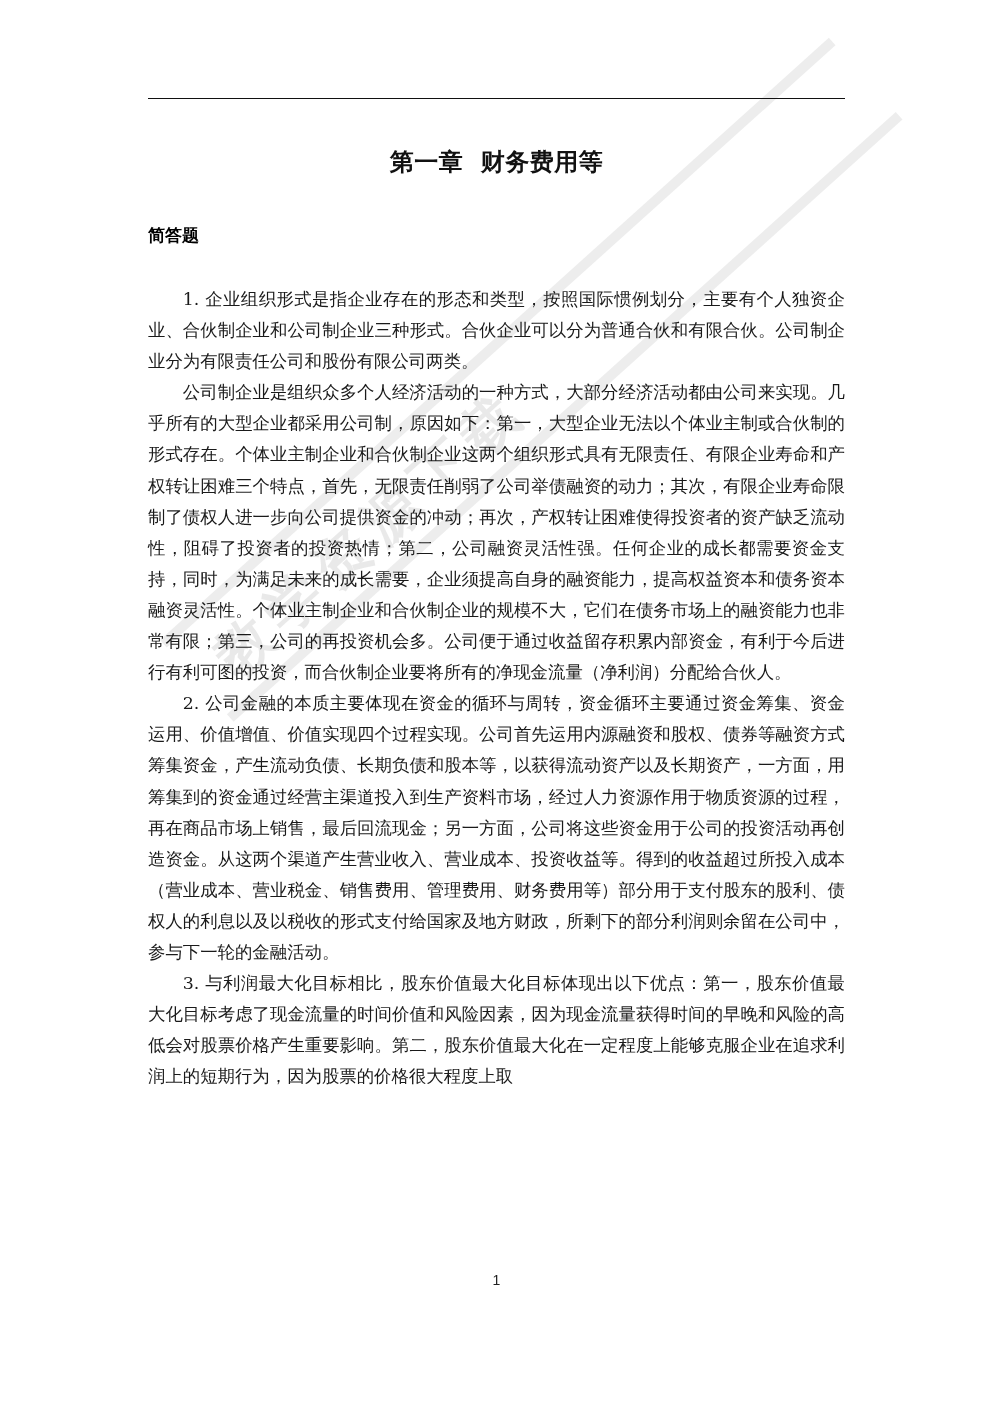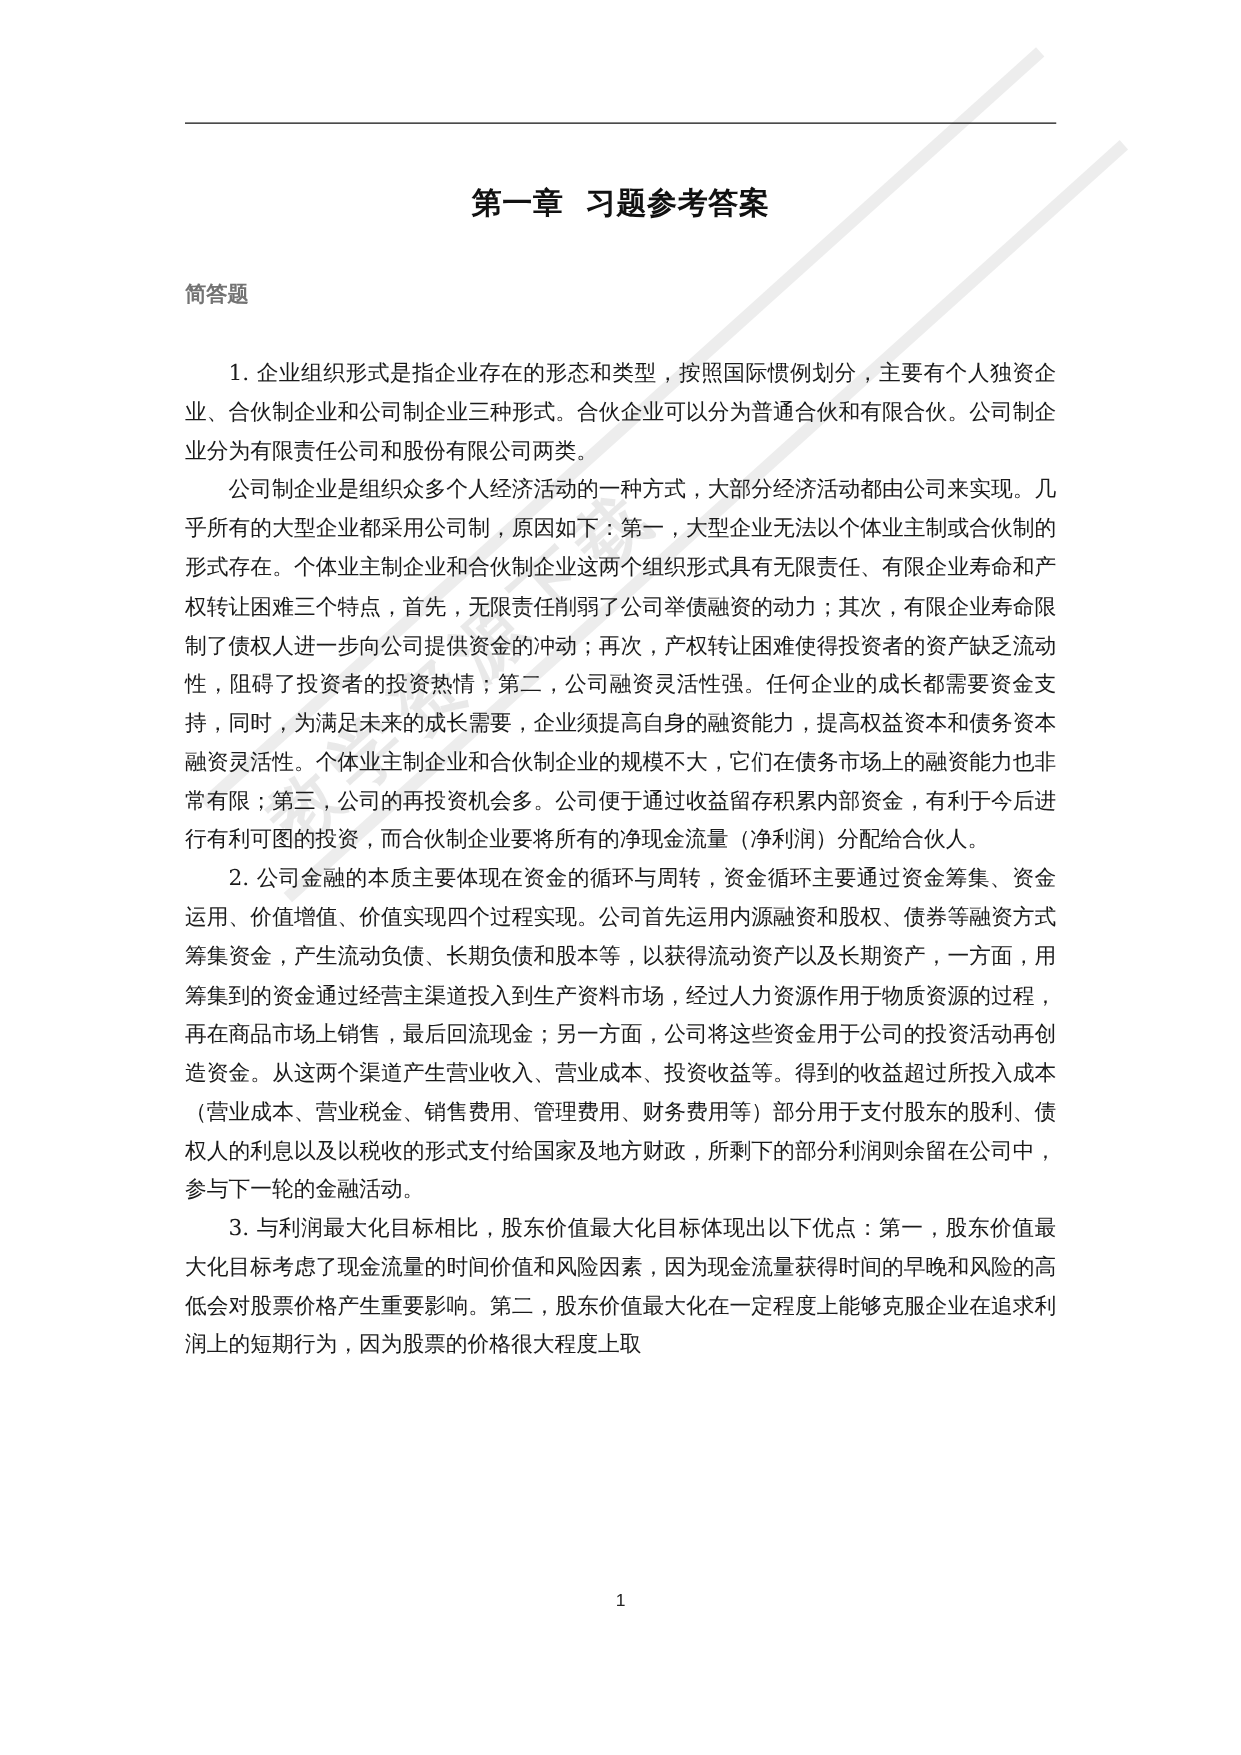--- a/index.html
+++ b/index.html
@@ -43,21 +43,21 @@
       color: #111;
       white-space: pre;
     }
     .section-heading {
       position: absolute;
       left: 148px;
       top: 224px;
       font-family: "DejaVu Sans", "Liberation Sans", sans-serif;
       font-size: 17px;
       font-weight: bold;
-      color: #737373;
+      color: #000000;
     }
     .body-text {
       position: absolute;
       left: 148px;
       top: 284px;
       width: 697px;
       font-size: 17.4px;
       line-height: 31.1px;
       text-align: justify;
       color: #1a1a1a;
@@ -113,21 +113,21 @@
 <div class="page">
 
   <div class="watermark">
     <div class="band" style="top:0;"></div>
     <div class="wm-text">教学资源下载</div>
     <div class="band" style="top:100px;"></div>
   </div>
 
   <div class="top-rule"></div>
 
-  <div class="chapter-title">第一章  习题参考答案</div>
+  <div class="chapter-title">第一章  财务费用等</div>
 
   <div class="section-heading">简答题</div>
 
   <div class="body-text">
     <p>1. 企业组织形式是指企业存在的形态和类型，按照国际惯例划分，主要有个人独资企业、合伙制企业和公司制企业三种形式。合伙企业可以分为普通合伙和有限合伙。公司制企业分为有限责任公司和股份有限公司两类。</p>
     <p>公司制企业是组织众多个人经济活动的一种方式，大部分经济活动都由公司来实现。几乎所有的大型企业都采用公司制，原因如下：第一，大型企业无法以个体业主制或合伙制的形式存在。个体业主制企业和合伙制企业这两个组织形式具有无限责任、有限企业寿命和产权转让困难三个特点，首先，无限责任削弱了公司举债融资的动力；其次，有限企业寿命限制了债权人进一步向公司提供资金的冲动；再次，产权转让困难使得投资者的资产缺乏流动性，阻碍了投资者的投资热情；第二，公司融资灵活性强。任何企业的成长都需要资金支持，同时，为满足未来的成长需要，企业须提高自身的融资能力，提高权益资本和债务资本融资灵活性。个体业主制企业和合伙制企业的规模不大，它们在债务市场上的融资能力也非常有限；第三，公司的再投资机会多。公司便于通过收益留存积累内部资金，有利于今后进行有利可图的投资，而合伙制企业要将所有的净现金流量（净利润）分配给合伙人。</p>
     <p>2. 公司金融的本质主要体现在资金的循环与周转，资金循环主要通过资金筹集、资金运用、价值增值、价值实现四个过程实现。公司首先运用内源融资和股权、债券等融资方式筹集资金，产生流动负债、长期负债和股本等，以获得流动资产以及长期资产，一方面，用筹集到的资金通过经营主渠道投入到生产资料市场，经过人力资源作用于物质资源的过程，再在商品市场上销售，最后回流现金；另一方面，公司将这些资金用于公司的投资活动再创造资金。从这两个渠道产生营业收入、营业成本、投资收益等。得到的收益超过所投入成本（营业成本、营业税金、销售费用、管理费用、财务费用等）部分用于支付股东的股利、债权人的利息以及以税收的形式支付给国家及地方财政，所剩下的部分利润则余留在公司中，参与下一轮的金融活动。</p>
     <p>3. 与利润最大化目标相比，股东价值最大化目标体现出以下优点：第一，股东价值最大化目标考虑了现金流量的时间价值和风险因素，因为现金流量获得时间的早晚和风险的高低会对股票价格产生重要影响。第二，股东价值最大化在一定程度上能够克服企业在追求利润上的短期行为，因为股票的价格很大程度上取</p>
   </div>
 

